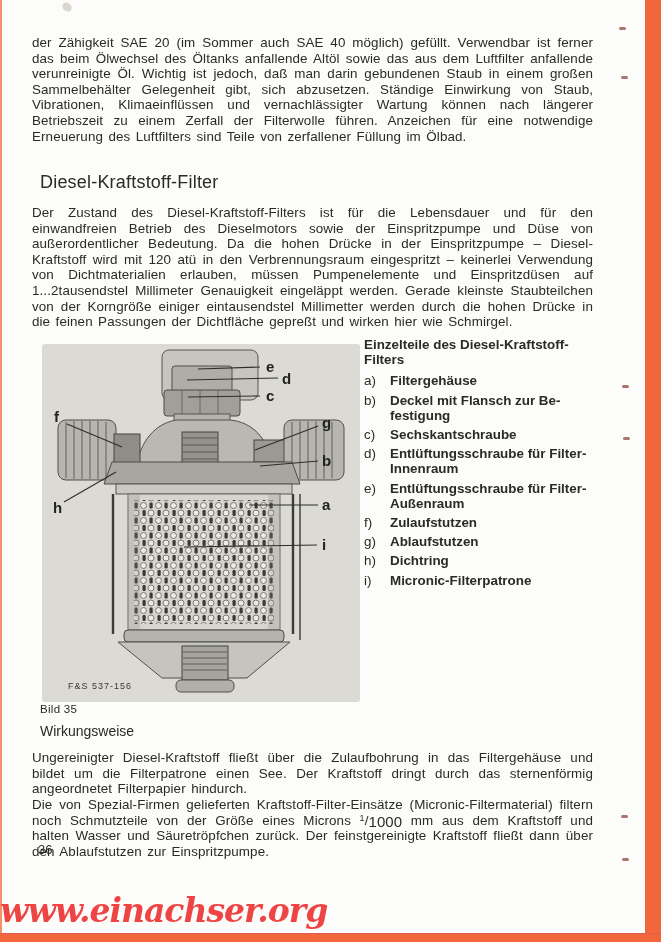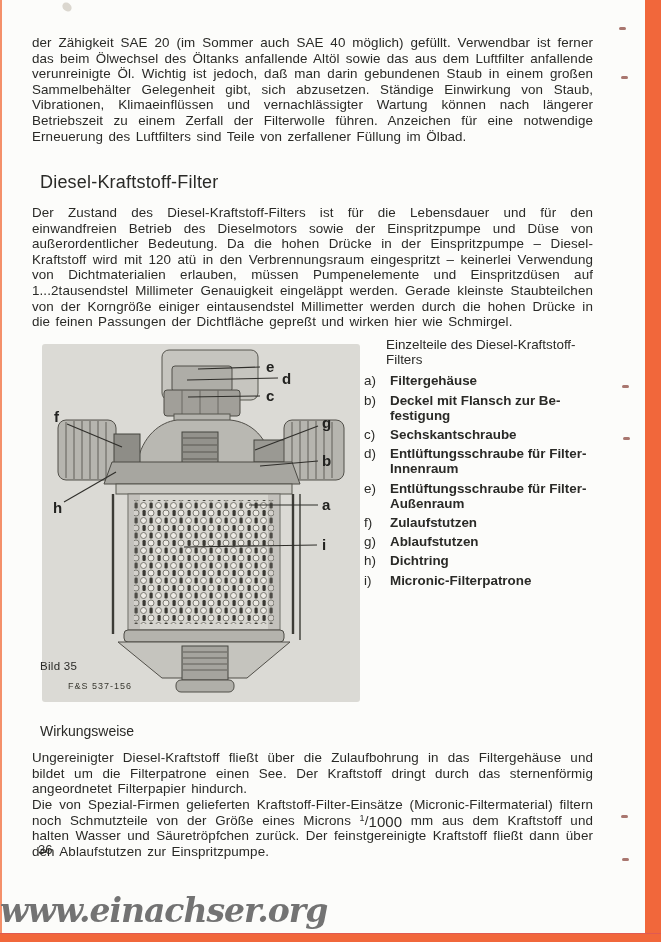--- a/index.html
+++ b/index.html
@@ -29,40 +29,40 @@
   .para sub { font-size: 15px; line-height: 0; vertical-align: -2px; }
 
   .h1 {
     left: 40px; top: 172px;
     font-size: 18px; font-weight: normal; letter-spacing: 0.2px;
   }
   .h2 {
     left: 40px; top: 723px;
     font-size: 14px; font-weight: normal;
   }
-  .bild { left: 40px; top: 660px; font-size: 11.5px; letter-spacing: 0.3px; }
+  .bild { left: 40px; top: 703px; font-size: 11.5px; letter-spacing: 0.3px; }
 
   
   .legend { left: 364px; top: 337px; width: 240px; font-size: 13.4px; line-height: 15.2px; }
-  .legend-title { font-weight: normal; white-space: pre-line; margin-bottom: 6px; margin-left: 22px; }
+  .legend-title { font-weight: bold; white-space: pre-line; margin-bottom: 6px; }
   .legend-item { display: flex; margin-bottom: 4px; }
   .legend-key  { width: 26px; flex: none; }
   .legend-text { white-space: pre-line; flex: 1; font-weight: bold; }
 
   
   .figure { left: 42px; top: 344px; width: 318px; height: 358px; }
 
   .page-number { left: 38px; top: 842px; font-size: 13px; }
 
   .watermark {
     left: 0px; top: 891px;
     font-family: "DejaVu Serif", serif;
     font-style: italic; font-weight: bold;
     font-size: 33px; letter-spacing: -1px;
-    color: #737373;
+    color: #ef4444;
     z-index: 5;
   }
 
   
   .mark { width: 7px; height: 3px; background: #8d4a40; border-radius: 2px; opacity: 0.75; }
   .smudge { left: 62px; top: 3px; width: 10px; height: 8px; background: #b9b2a4; border-radius: 50%; opacity: .5; transform: rotate(40deg); }
 </style>
 </head>
 <body>
 

